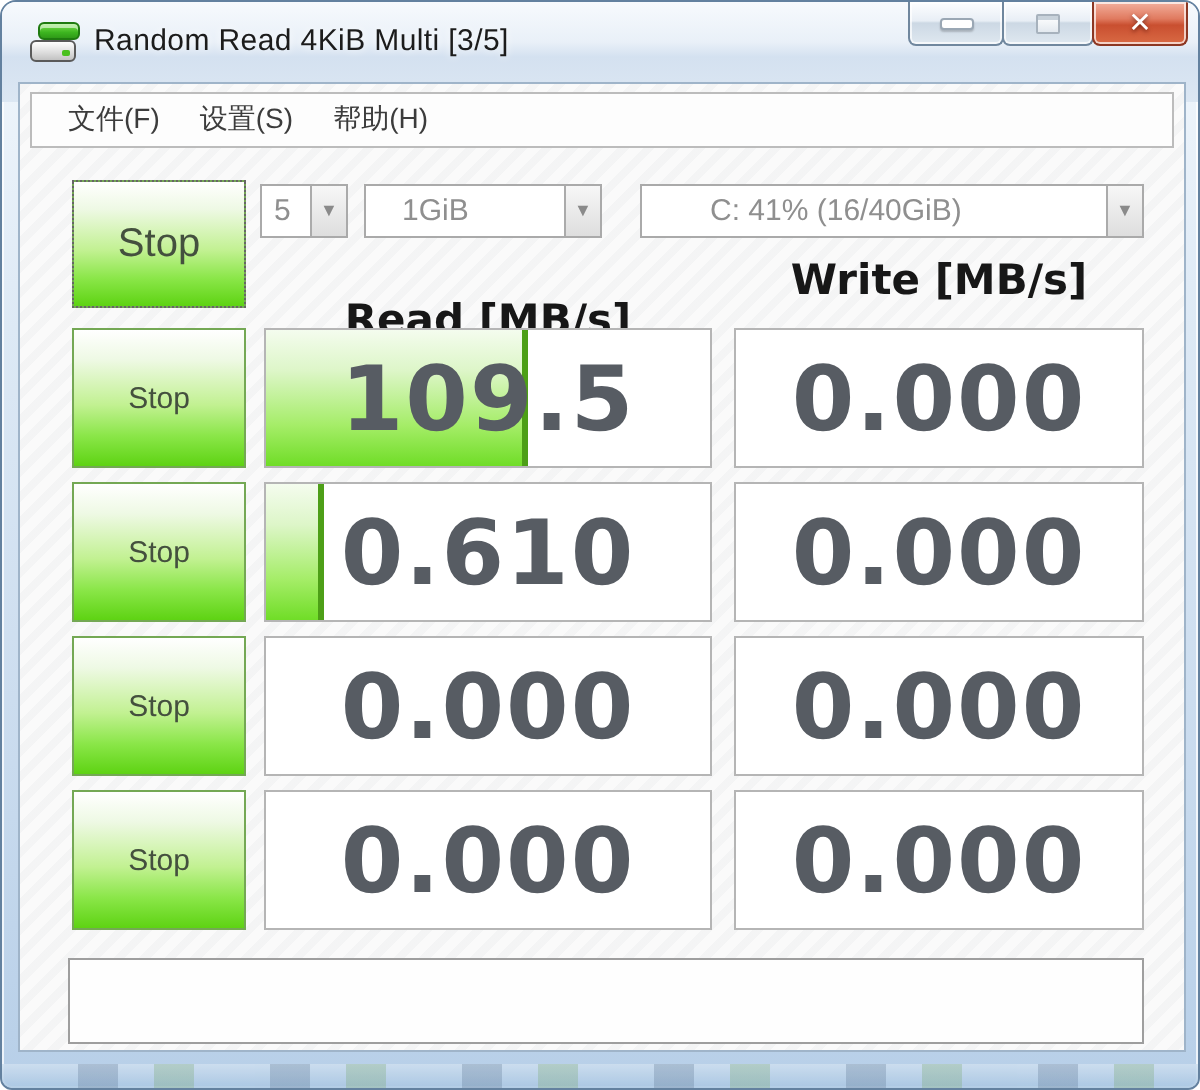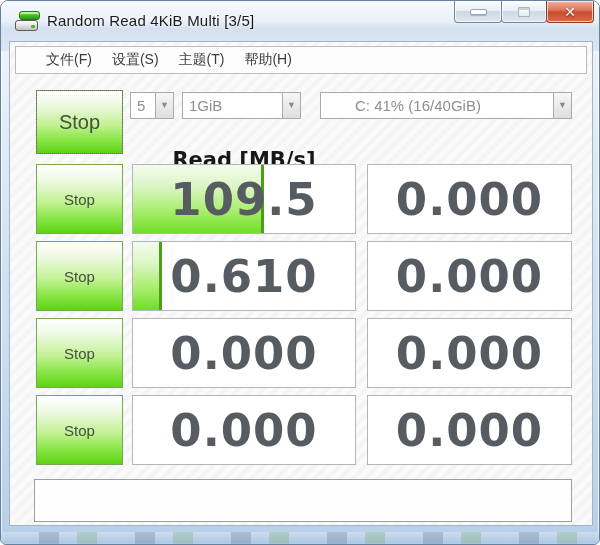--- a/index.html
+++ b/index.html
@@ -69,38 +69,38 @@
     background:
       repeating-linear-gradient(135deg, rgba(190,195,200,0.10) 0 4px, rgba(255,255,255,0) 4px 9px),
       #fafafa;
     border:1px solid #9fb4c9;
   }
 
   
   .menubar {
     position:absolute; left:5px; top:4px; right:5px; height:28px;
     background:#fdfdfd; border:1px solid #bcbcbc;
-    display:flex; align-items:center; padding-left:20px;
+    display:flex; align-items:center; padding-left:8px;
   }
   .menu-item { font-size:14px; color:#3c3c3c; padding:3px 10px; cursor:default; }
 
   
   .combo {
     position:absolute; height:27px; background:#fff; border:1px solid #aaaaaa;
     display:flex; align-items:center;
   }
   .combo .combo-text { flex:1; font-size:15px; color:#8f8f8f; padding-left:6px; white-space:nowrap; overflow:hidden; }
   .combo .combo-arrow {
     width:18px; align-self:stretch; border-left:1px solid #ababab;
     background: linear-gradient(180deg,#f7f7f7,#dedede);
     display:flex; align-items:center; justify-content:center;
   }
   .combo .combo-arrow span { color:#8a8a8a; font-size:9px; line-height:1; }
   .combo1 { left:120px; top:50px; width:44px; }
-  .combo2 { left:172px; top:50px; width:119px; }
+  .combo2 { left:172px; top:50px; width:119px;padding-left:12px; }
   .combo3 { left:310px; top:50px; width:252px;padding-left:28px; }
 
   
   .stop-btn {
     background: linear-gradient(180deg,#ffffff 0%,#eef9e4 22%,#c2f192 55%,#8ae648 78%,#5ed313 100%);
     border:1px solid #74a854;
     display:flex; align-items:center; justify-content:center;
     color:#44503e; cursor:pointer;
   }
   .stop-main {
@@ -183,21 +183,20 @@
         <div class="glyph-close">✕</div>
       </div>
     </div>
   </div>
 
   <div class="client">
 
     <div class="menubar">
       <div class="menu-item">文件(F)</div>
       <div class="menu-item">设置(S)</div>
-      <div class="menu-item">主题(T)</div>
       <div class="menu-item">帮助(H)</div>
     </div>
 
     <button class="stop-btn stop-main">Stop</button>
 
     <div class="combo combo1">
       <span class="combo-text">5</span>
       <span class="combo-arrow">
           <span>▼</span>
         </span>
@@ -209,20 +208,21 @@
         </span>
     </div>
     <div class="combo combo3">
       <span class="combo-text">C: 41% (16/40GiB)</span>
       <span class="combo-arrow">
           <span>▼</span>
         </span>
     </div>
 
     <div class="col-header hdr-read">Read [MB/s]</div>
+    <div class="col-header hdr-write">Write [MB/s]</div>
 
     <button class="stop-btn stop-row row-y0">Stop</button>
     <div class="cell cell-read row-y0">
       <div class="fill" style="width: 59%;"></div>
       <div class="value">109.5</div>
     </div>
     <div class="cell cell-write row-y0">
 
       <div class="value">0.000</div>
     </div>

